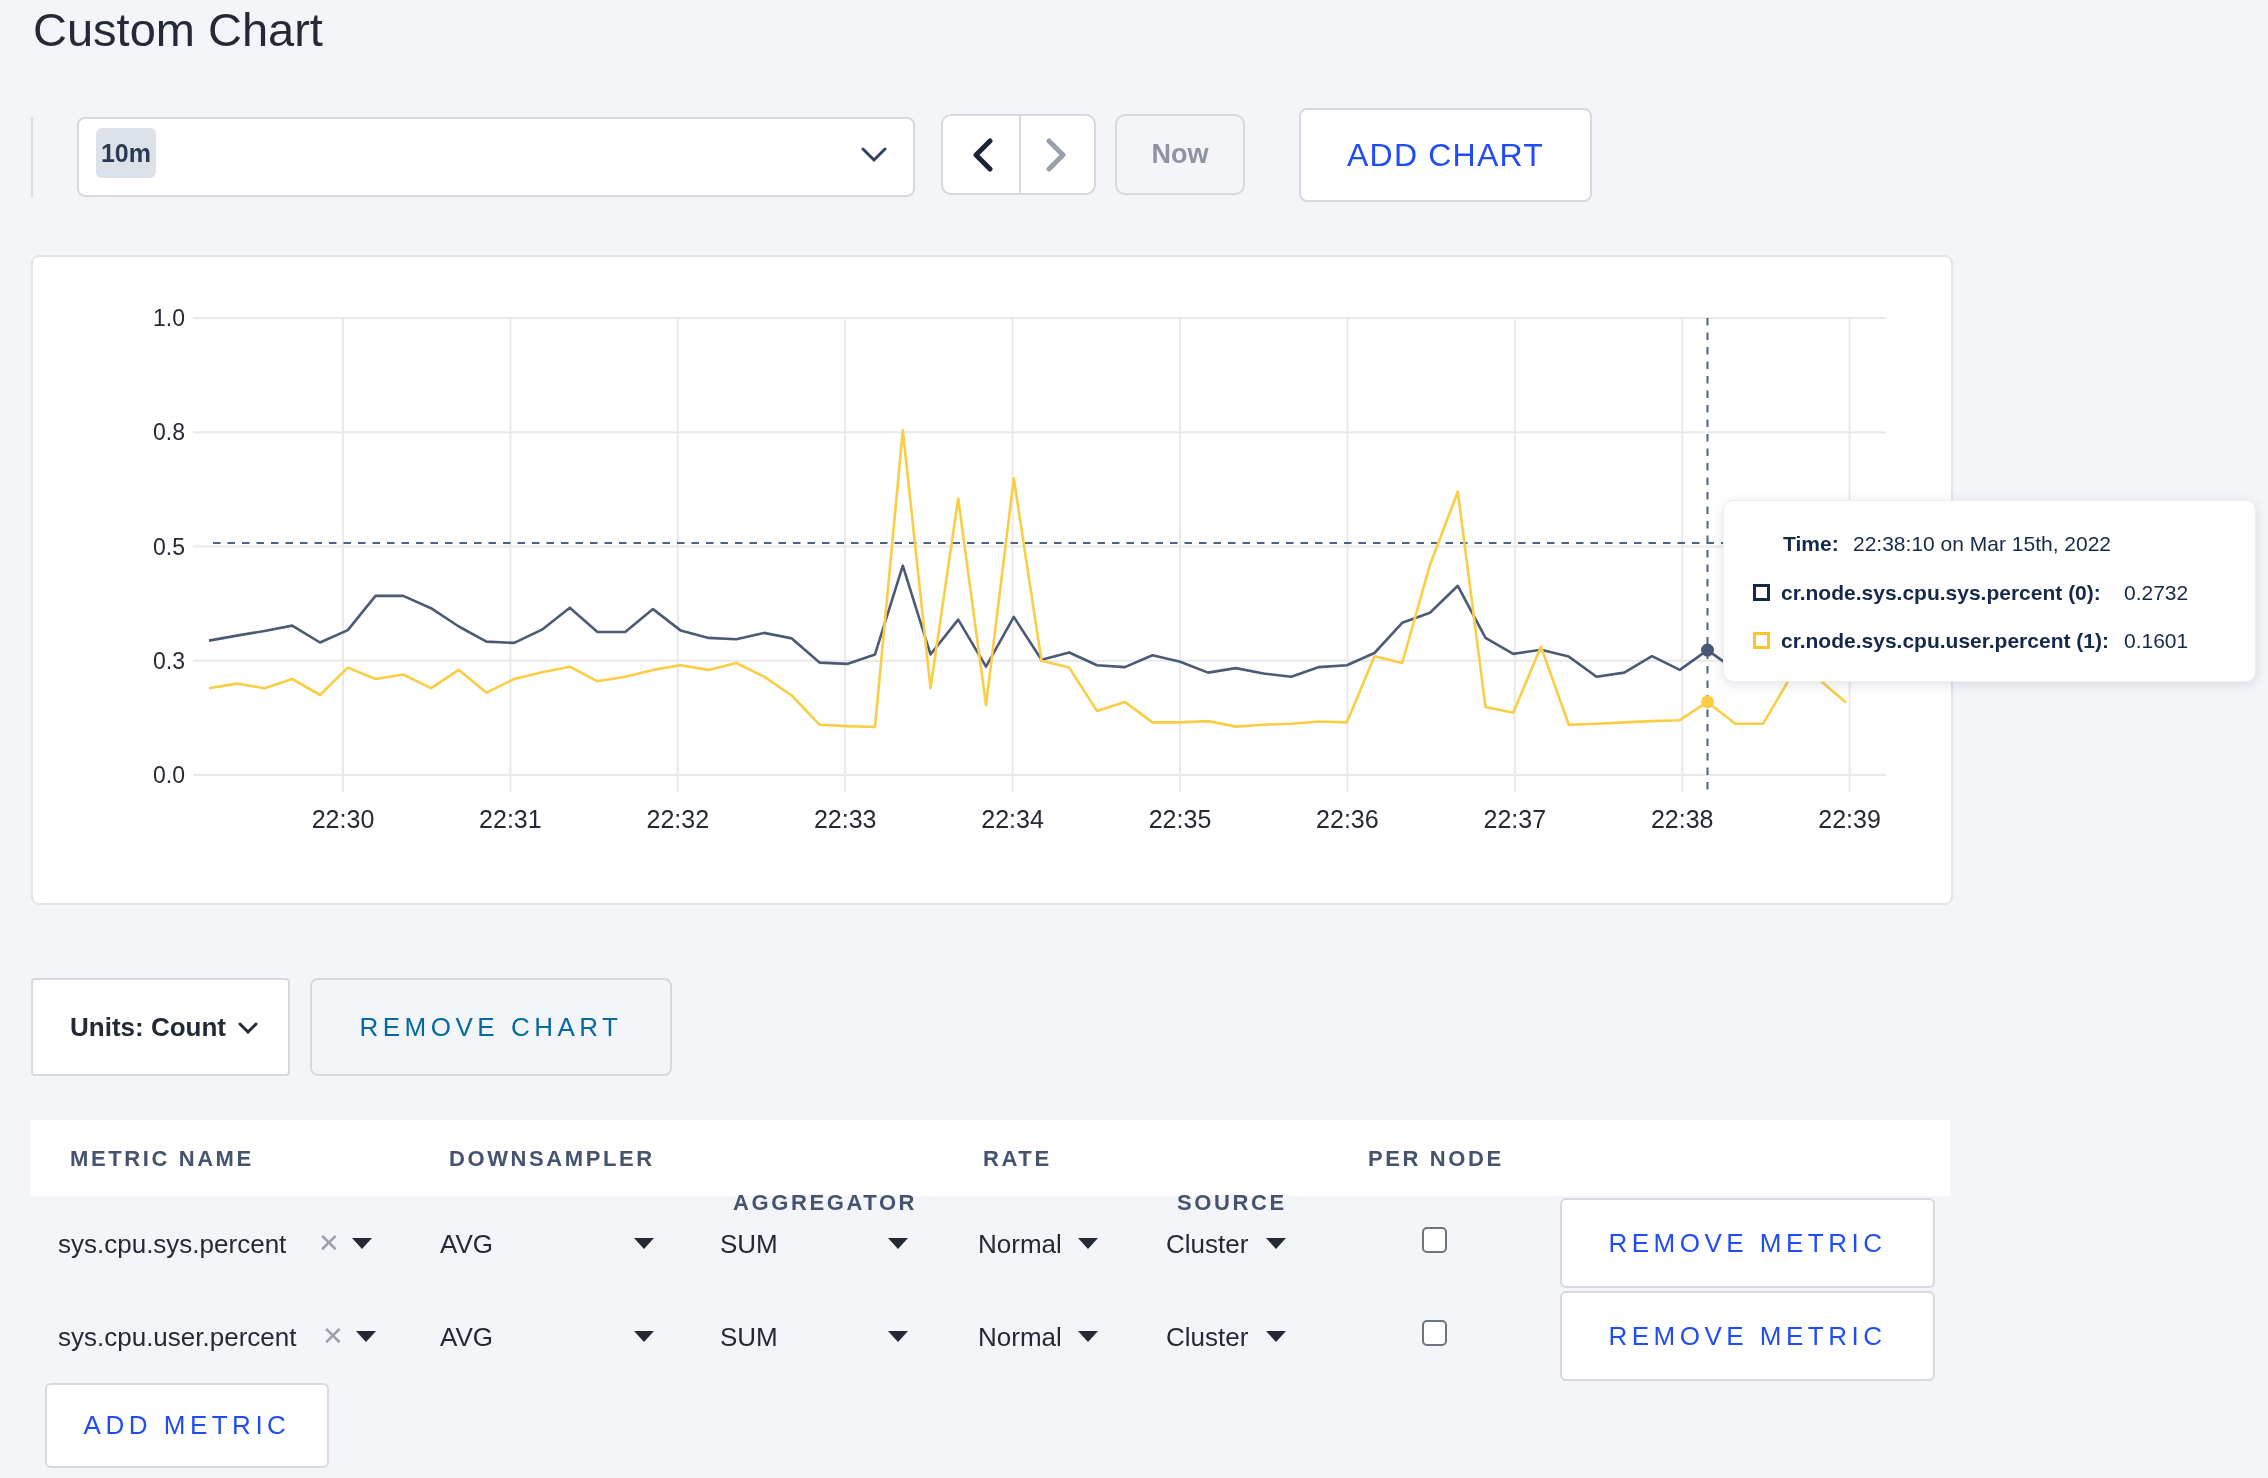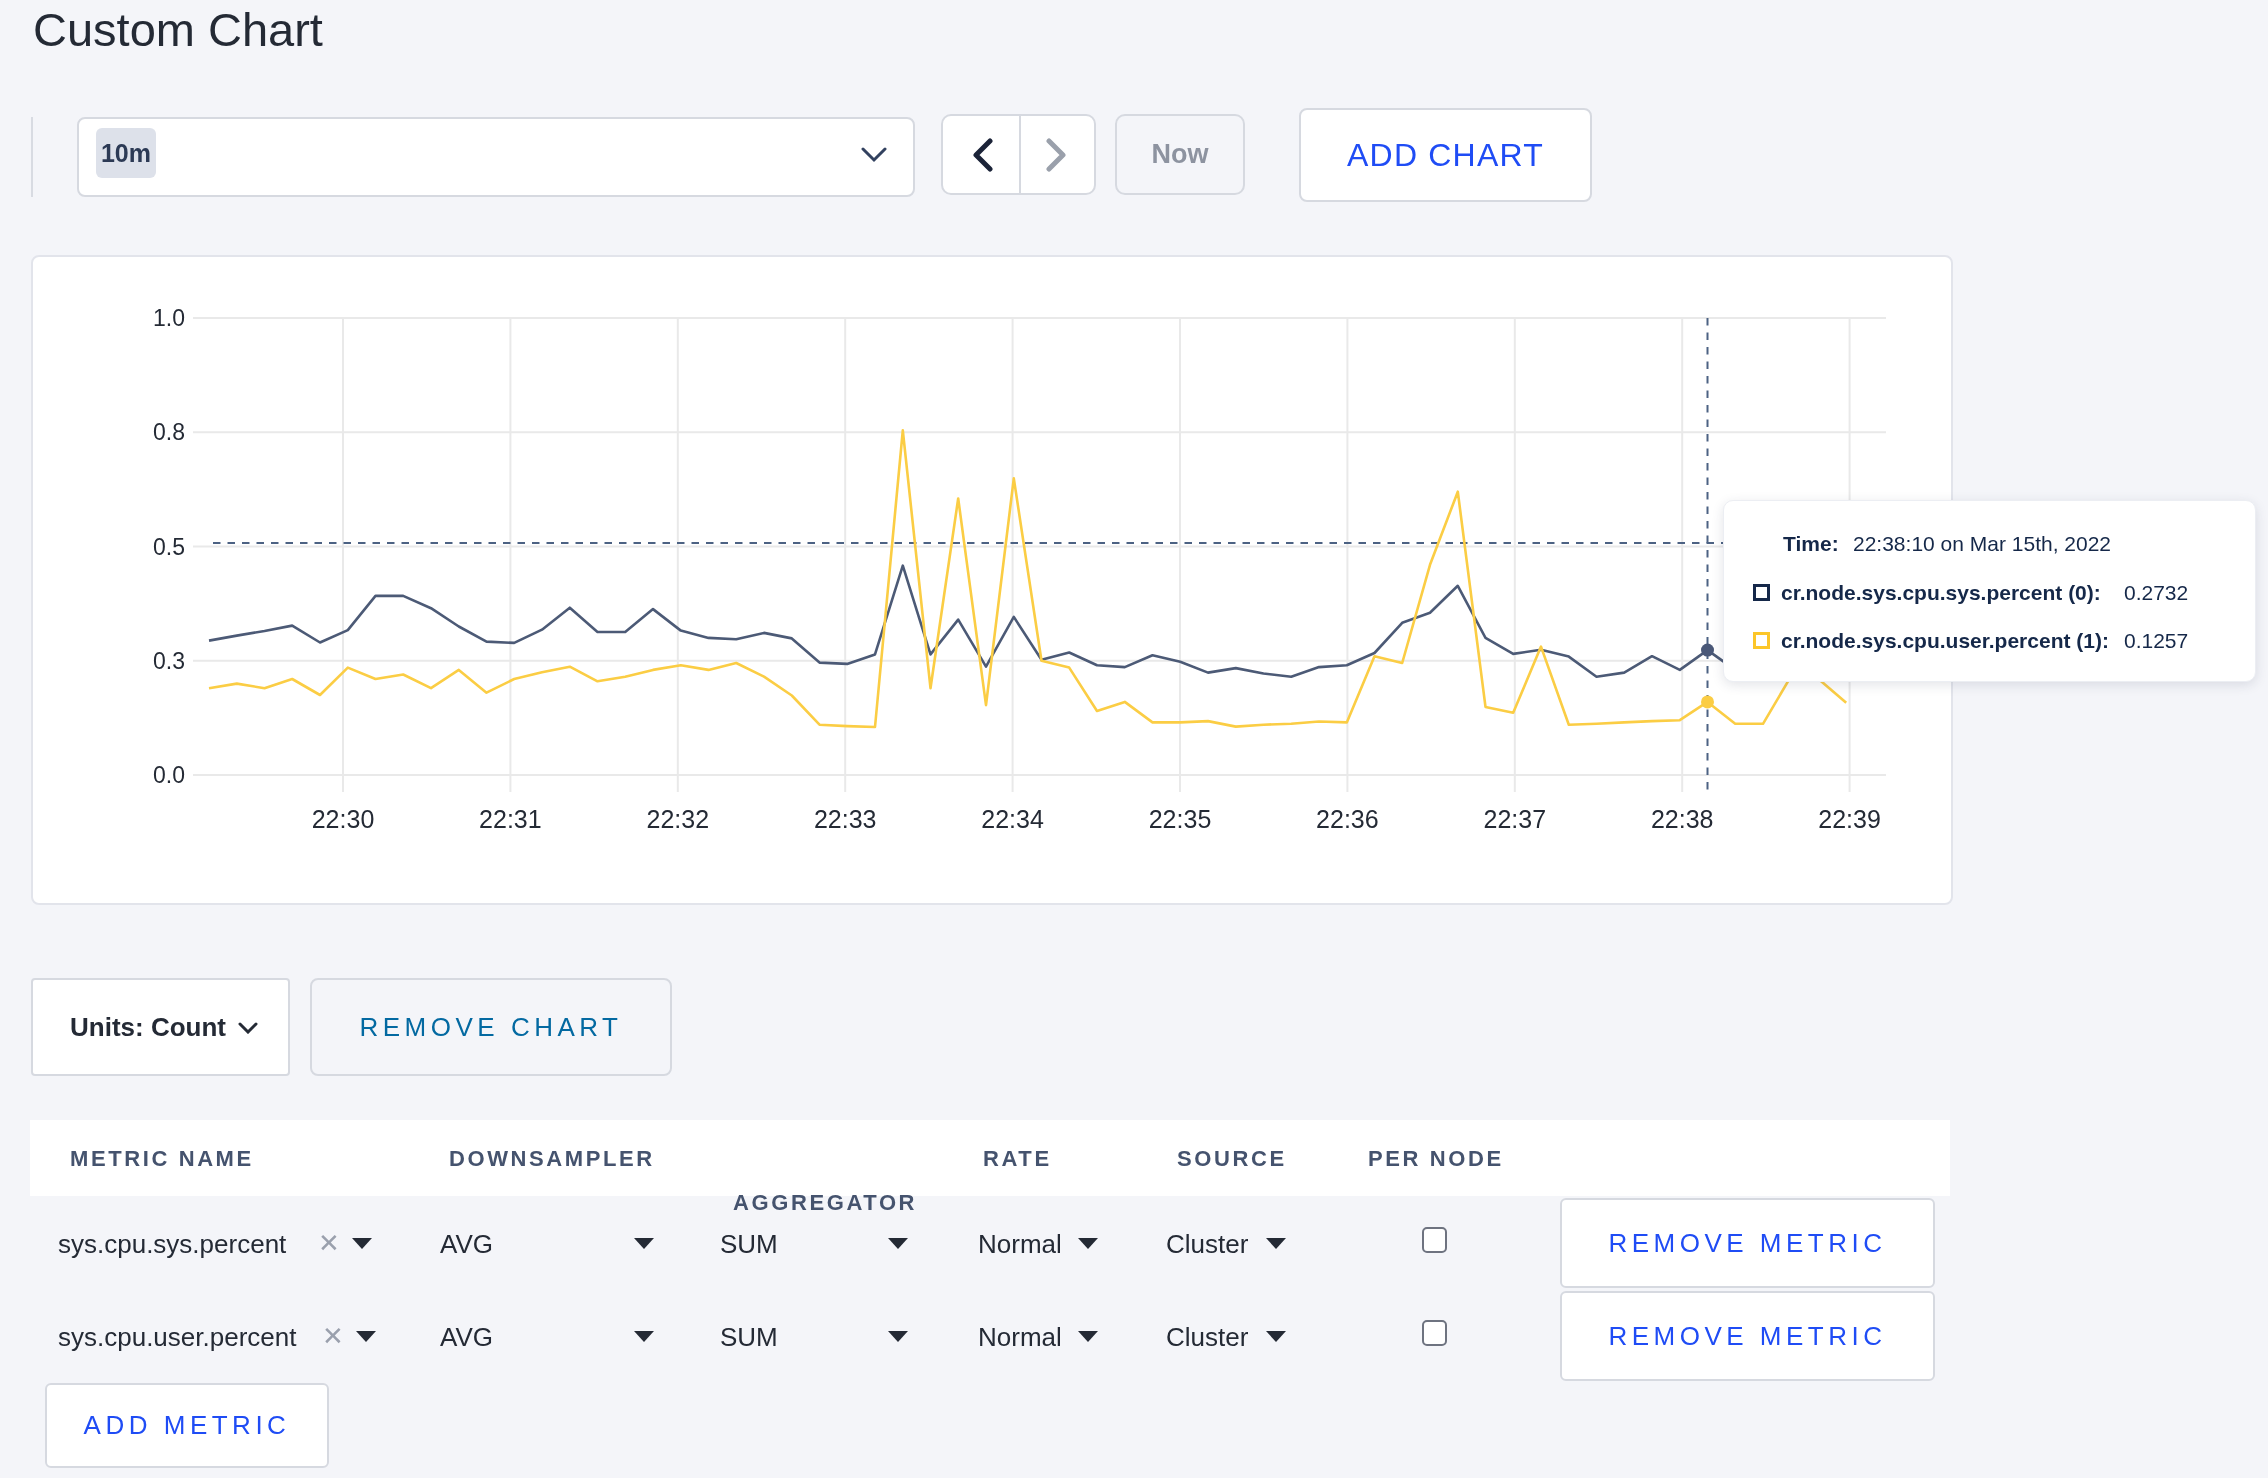--- a/index.html
+++ b/index.html
@@ -101,35 +101,35 @@
       <span style="position:absolute;left:129px;">22:38:10 on Mar 15th, 2022</span>
     </div>
   <div class="ttrow" style="top:80px;">
       <span class="sq" style="top:3px;"></span>
       <span style="position:absolute;left:57px;font-weight:bold;">cr.node.sys.cpu.sys.percent (0):</span>
       <span style="position:absolute;left:400px;">0.2732</span>
     </div>
   <div class="ttrow" style="top:128px;">
       <span class="sq y" style="top:3px;"></span>
       <span style="position:absolute;left:57px;font-weight:bold;">cr.node.sys.cpu.user.percent (1):</span>
-      <span style="position:absolute;left:400px;">0.1257</span>
+      <span style="position:absolute;left:400px;">0.1601</span>
     </div>
 </div>
 <div class="units">Units: Count
   <svg class="unitscaret" width="20" height="12" viewBox="0 0 20 12">
       <path d="M2 2 L10 10 L18 2" fill="none" stroke="#242a35" stroke-width="3" stroke-linecap="round"></path>
     </svg>
 </div>
 <div class="removechart">REMOVE CHART</div>
 <div class="thead">
   <span style="left:40px;">METRIC NAME</span>
   <span style="left:419px;">DOWNSAMPLER</span>
   <span style="left:703px;margin-top:44px;">AGGREGATOR</span>
   <span style="left:953px;">RATE</span>
-  <span style="left:1147px;">SOURCE</span>
+  <span style="left:1147px;margin-top:44px;">SOURCE</span>
   <span style="left:1338px;">PER NODE</span>
 </div>
 <div class="row" style="top:1198px;">
   <span class="cell" style="left:28px;">sys.cpu.sys.percent</span>
     <span class="xmark" style="left:288px;">✕</span>
     <span class="tri" style="left:322px;"></span>
   <span class="cell" style="left:410px;">AVG</span>
     <span class="tri" style="left:604px;"></span>
   <span class="cell" style="left:690px;">SUM</span>
     <span class="tri" style="left:858px;"></span>

